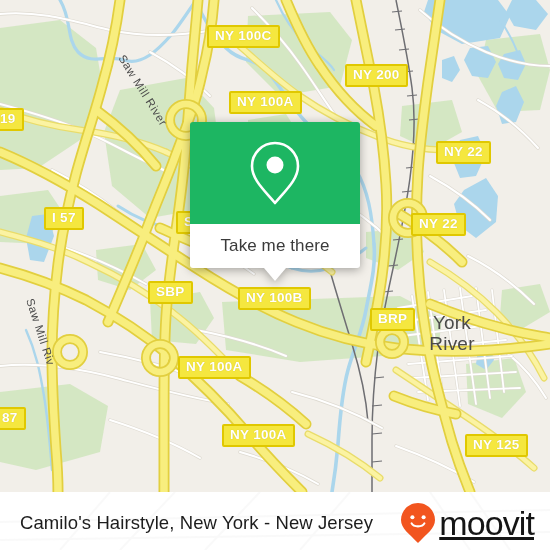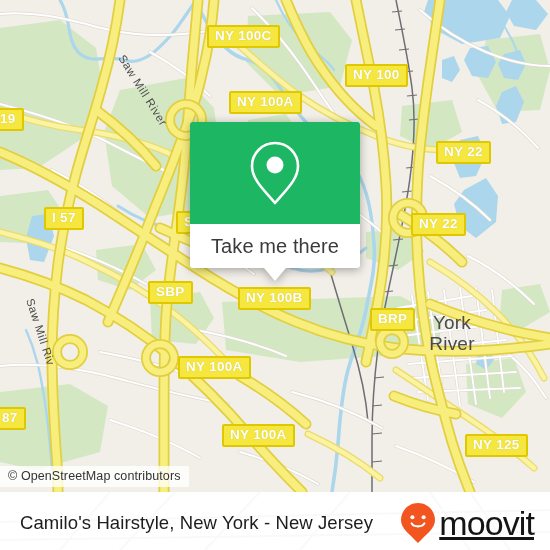--- a/index.html
+++ b/index.html
@@ -36,21 +36,21 @@
     background:#1db662;height:102px;
     border-radius:3px 3px 0 0;
     display:flex;align-items:center;justify-content:center;
   }
   #popup .card-foot{
     background:#fff;height:44px;
     border-radius:0 0 3px 3px;
     display:flex;align-items:center;justify-content:center;
   }
   #popup .card-foot span{
-    font-size:20px;color:#3b3b3b;letter-spacing:.1px;
+    font-size:17px;color:#3b3b3b;letter-spacing:.1px;
   }
   #popup .nub{
     position:absolute;left:50%;margin-left:-11px;top:146px;
     width:0;height:0;
     border-left:11px solid transparent;
     border-right:11px solid transparent;
     border-top:13px solid #fff;
   }
 
   
@@ -327,37 +327,36 @@
 
     <div id="city-labels">
         <div style="position: absolute; left: 452px; top: 334px; transform: translate(-50%, -50%); color: rgb(75, 75, 75); font: 19px / 1.1 &quot;Liberation Sans&quot;, sans-serif; text-align: center; letter-spacing: 0.2px; z-index: 25; pointer-events: none;">
           <div>York</div>
           <div>River</div>
         </div>
       </div>
 
     <div id="shields">
         <div style="position: absolute; left: 207px; top: 25px; background: rgb(245, 231, 63); border: 2px solid rgb(224, 200, 0); border-radius: 2px; color: rgb(255, 255, 255); font: bold 13.5px / 1 &quot;Liberation Sans&quot;, sans-serif; letter-spacing: 0.3px; padding: 2px 6px 3px; white-space: nowrap; text-shadow: rgba(120, 110, 0, 0.35) 0px 0px 1px; z-index: 30;">NY 100C</div>
-        <div style="position: absolute; left: 345px; top: 64px; background: rgb(245, 231, 63); border: 2px solid rgb(224, 200, 0); border-radius: 2px; color: rgb(255, 255, 255); font: bold 13.5px / 1 &quot;Liberation Sans&quot;, sans-serif; letter-spacing: 0.3px; padding: 2px 6px 3px; white-space: nowrap; text-shadow: rgba(120, 110, 0, 0.35) 0px 0px 1px; z-index: 30;">NY 100</div>
+        <div style="position: absolute; left: 345px; top: 64px; background: rgb(245, 231, 63); border: 2px solid rgb(224, 200, 0); border-radius: 2px; color: rgb(255, 255, 255); font: bold 13.5px / 1 &quot;Liberation Sans&quot;, sans-serif; letter-spacing: 0.3px; padding: 2px 6px 3px; white-space: nowrap; text-shadow: rgba(120, 110, 0, 0.35) 0px 0px 1px; z-index: 30;">NY 200</div>
         <div style="position: absolute; left: 229px; top: 91px; background: rgb(245, 231, 63); border: 2px solid rgb(224, 200, 0); border-radius: 2px; color: rgb(255, 255, 255); font: bold 13.5px / 1 &quot;Liberation Sans&quot;, sans-serif; letter-spacing: 0.3px; padding: 2px 6px 3px; white-space: nowrap; text-shadow: rgba(120, 110, 0, 0.35) 0px 0px 1px; z-index: 30;">NY 100A</div>
         <div style="position: absolute; left: 436px; top: 141px; background: rgb(245, 231, 63); border: 2px solid rgb(224, 200, 0); border-radius: 2px; color: rgb(255, 255, 255); font: bold 13.5px / 1 &quot;Liberation Sans&quot;, sans-serif; letter-spacing: 0.3px; padding: 2px 6px 3px; white-space: nowrap; text-shadow: rgba(120, 110, 0, 0.35) 0px 0px 1px; z-index: 30;">NY 22</div>
         <div style="position: absolute; left: 411px; top: 213px; background: rgb(245, 231, 63); border: 2px solid rgb(224, 200, 0); border-radius: 2px; color: rgb(255, 255, 255); font: bold 13.5px / 1 &quot;Liberation Sans&quot;, sans-serif; letter-spacing: 0.3px; padding: 2px 6px 3px; white-space: nowrap; text-shadow: rgba(120, 110, 0, 0.35) 0px 0px 1px; z-index: 30;">NY 22</div>
         <div style="position: absolute; left: -8px; top: 108px; background: rgb(245, 231, 63); border: 2px solid rgb(224, 200, 0); border-radius: 2px; color: rgb(255, 255, 255); font: bold 13.5px / 1 &quot;Liberation Sans&quot;, sans-serif; letter-spacing: 0.3px; padding: 2px 6px 3px; white-space: nowrap; text-shadow: rgba(120, 110, 0, 0.35) 0px 0px 1px; z-index: 30;">19</div>
         <div style="position: absolute; left: 44px; top: 207px; background: rgb(245, 231, 63); border: 2px solid rgb(224, 200, 0); border-radius: 2px; color: rgb(255, 255, 255); font: bold 13.5px / 1 &quot;Liberation Sans&quot;, sans-serif; letter-spacing: 0.3px; padding: 2px 6px 3px; white-space: nowrap; text-shadow: rgba(120, 110, 0, 0.35) 0px 0px 1px; z-index: 30;">I 57</div>
         <div style="position: absolute; left: 176px; top: 211px; background: rgb(245, 231, 63); border: 2px solid rgb(224, 200, 0); border-radius: 2px; color: rgb(255, 255, 255); font: bold 13.5px / 1 &quot;Liberation Sans&quot;, sans-serif; letter-spacing: 0.3px; padding: 2px 6px 3px; white-space: nowrap; text-shadow: rgba(120, 110, 0, 0.35) 0px 0px 1px; z-index: 30;">S</div>
         <div style="position: absolute; left: 148px; top: 281px; background: rgb(245, 231, 63); border: 2px solid rgb(224, 200, 0); border-radius: 2px; color: rgb(255, 255, 255); font: bold 13.5px / 1 &quot;Liberation Sans&quot;, sans-serif; letter-spacing: 0.3px; padding: 2px 6px 3px; white-space: nowrap; text-shadow: rgba(120, 110, 0, 0.35) 0px 0px 1px; z-index: 30;">SBP</div>
         <div style="position: absolute; left: 238px; top: 287px; background: rgb(245, 231, 63); border: 2px solid rgb(224, 200, 0); border-radius: 2px; color: rgb(255, 255, 255); font: bold 13.5px / 1 &quot;Liberation Sans&quot;, sans-serif; letter-spacing: 0.3px; padding: 2px 6px 3px; white-space: nowrap; text-shadow: rgba(120, 110, 0, 0.35) 0px 0px 1px; z-index: 30;">NY 100B</div>
         <div style="position: absolute; left: 370px; top: 308px; background: rgb(245, 231, 63); border: 2px solid rgb(224, 200, 0); border-radius: 2px; color: rgb(255, 255, 255); font: bold 13.5px / 1 &quot;Liberation Sans&quot;, sans-serif; letter-spacing: 0.3px; padding: 2px 6px 3px; white-space: nowrap; text-shadow: rgba(120, 110, 0, 0.35) 0px 0px 1px; z-index: 30;">BRP</div>
         <div style="position: absolute; left: 178px; top: 356px; background: rgb(245, 231, 63); border: 2px solid rgb(224, 200, 0); border-radius: 2px; color: rgb(255, 255, 255); font: bold 13.5px / 1 &quot;Liberation Sans&quot;, sans-serif; letter-spacing: 0.3px; padding: 2px 6px 3px; white-space: nowrap; text-shadow: rgba(120, 110, 0, 0.35) 0px 0px 1px; z-index: 30;">NY 100A</div>
         <div style="position: absolute; left: -6px; top: 407px; background: rgb(245, 231, 63); border: 2px solid rgb(224, 200, 0); border-radius: 2px; color: rgb(255, 255, 255); font: bold 13.5px / 1 &quot;Liberation Sans&quot;, sans-serif; letter-spacing: 0.3px; padding: 2px 6px 3px; white-space: nowrap; text-shadow: rgba(120, 110, 0, 0.35) 0px 0px 1px; z-index: 30;">87</div>
         <div style="position: absolute; left: 222px; top: 424px; background: rgb(245, 231, 63); border: 2px solid rgb(224, 200, 0); border-radius: 2px; color: rgb(255, 255, 255); font: bold 13.5px / 1 &quot;Liberation Sans&quot;, sans-serif; letter-spacing: 0.3px; padding: 2px 6px 3px; white-space: nowrap; text-shadow: rgba(120, 110, 0, 0.35) 0px 0px 1px; z-index: 30;">NY 100A</div>
         <div style="position: absolute; left: 465px; top: 434px; background: rgb(245, 231, 63); border: 2px solid rgb(224, 200, 0); border-radius: 2px; color: rgb(255, 255, 255); font: bold 13.5px / 1 &quot;Liberation Sans&quot;, sans-serif; letter-spacing: 0.3px; padding: 2px 6px 3px; white-space: nowrap; text-shadow: rgba(120, 110, 0, 0.35) 0px 0px 1px; z-index: 30;">NY 125</div>
       </div>
 
-    <div id="attribution">© OpenStreetMap contributors</div>
   </div>
 
   <div id="popup">
     <div class="card-head">
       <svg width="56" height="68" viewBox="0 0 56 68">
         <path d="M28 4 C15.3 4 5 14.3 5 27 C5 40 16 50 28 64 C40 50 51 40 51 27 C51 14.3 40.7 4 28 4 Z" fill="none" stroke="#ffffff" stroke-width="2.6" stroke-linejoin="round"></path>
         <circle cx="28" cy="26" r="8.5" fill="#ffffff"></circle>
       </svg>
     </div>
     <div class="card-foot">

